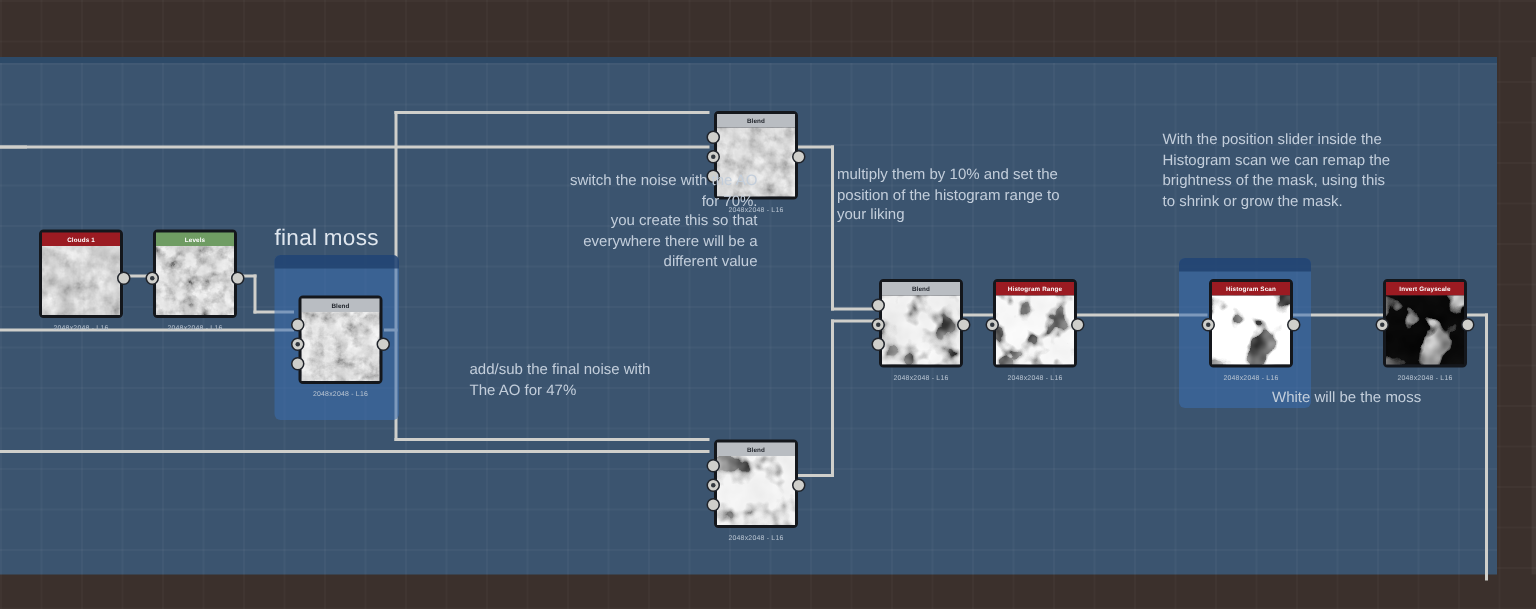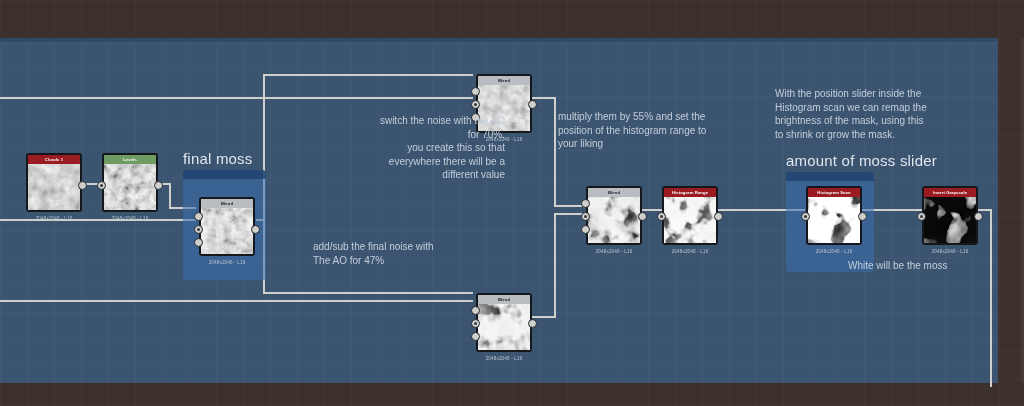--- a/index.html
+++ b/index.html
@@ -103,21 +103,20 @@
     <div class="wire wv" style="left:990px;top:167px;height:178px;"></div>
 
     <div class="frame" style="left:183px;top:128px;width:83px;height:110px;">
       <div class="fhdr"></div>
     </div>
     <div class="frame-label" style="left:183px;top:108px;">final moss</div>
 
     <div class="frame" style="left:786px;top:130px;width:88px;height:100px;">
       <div class="fhdr"></div>
     </div>
-    <div class="frame-label" style="left:786px;top:110px;">amount of moss slider</div>
 
     <div class="node" style="left:26px;top:111px;">
       <div class="nhdr red">Clouds 1</div>
       <svg class="thumb" viewBox="0 0 52 46" preserveAspectRatio="none">
         <defs>
           <filter id="cl1" x="0" y="0" width="100%" height="100%">
             <feTurbulence type="fractalNoise" baseFrequency="0.09" numOctaves="4" seed="7"></feTurbulence>
             <feColorMatrix type="saturate" values="0"></feColorMatrix>
             <feComponentTransfer>
                 <feFuncR type="linear" slope="2.1" intercept="-0.35"></feFuncR>
@@ -319,21 +318,21 @@
 
     <div class="note" style="left:330px;top:72px;width:175px;text-align:right;">switch the noise with the AO
 for 70%.
 you create this so that
 everywhere there will be a
 different value</div>
 
     <div class="note" style="left:313px;top:198px;width:180px;">add/sub the final noise with
 The AO for 47%</div>
 
-    <div class="note" style="left:558px;top:68px;width:200px;">multiply them by 55% and set the
+    <div class="note" style="left:558px;top:68px;width:200px;">multiply them by 10% and set the
 position of the histogram range to
 your liking</div>
 
     <div class="note" style="left:775px;top:45px;width:200px;">With the position slider inside the
 Histogram scan we can remap the
 brightness of the mask, using this
 to shrink or grow the mask.</div>
 
     <div class="note" style="left:848px;top:217px;width:180px;">White will be the moss</div>
 

